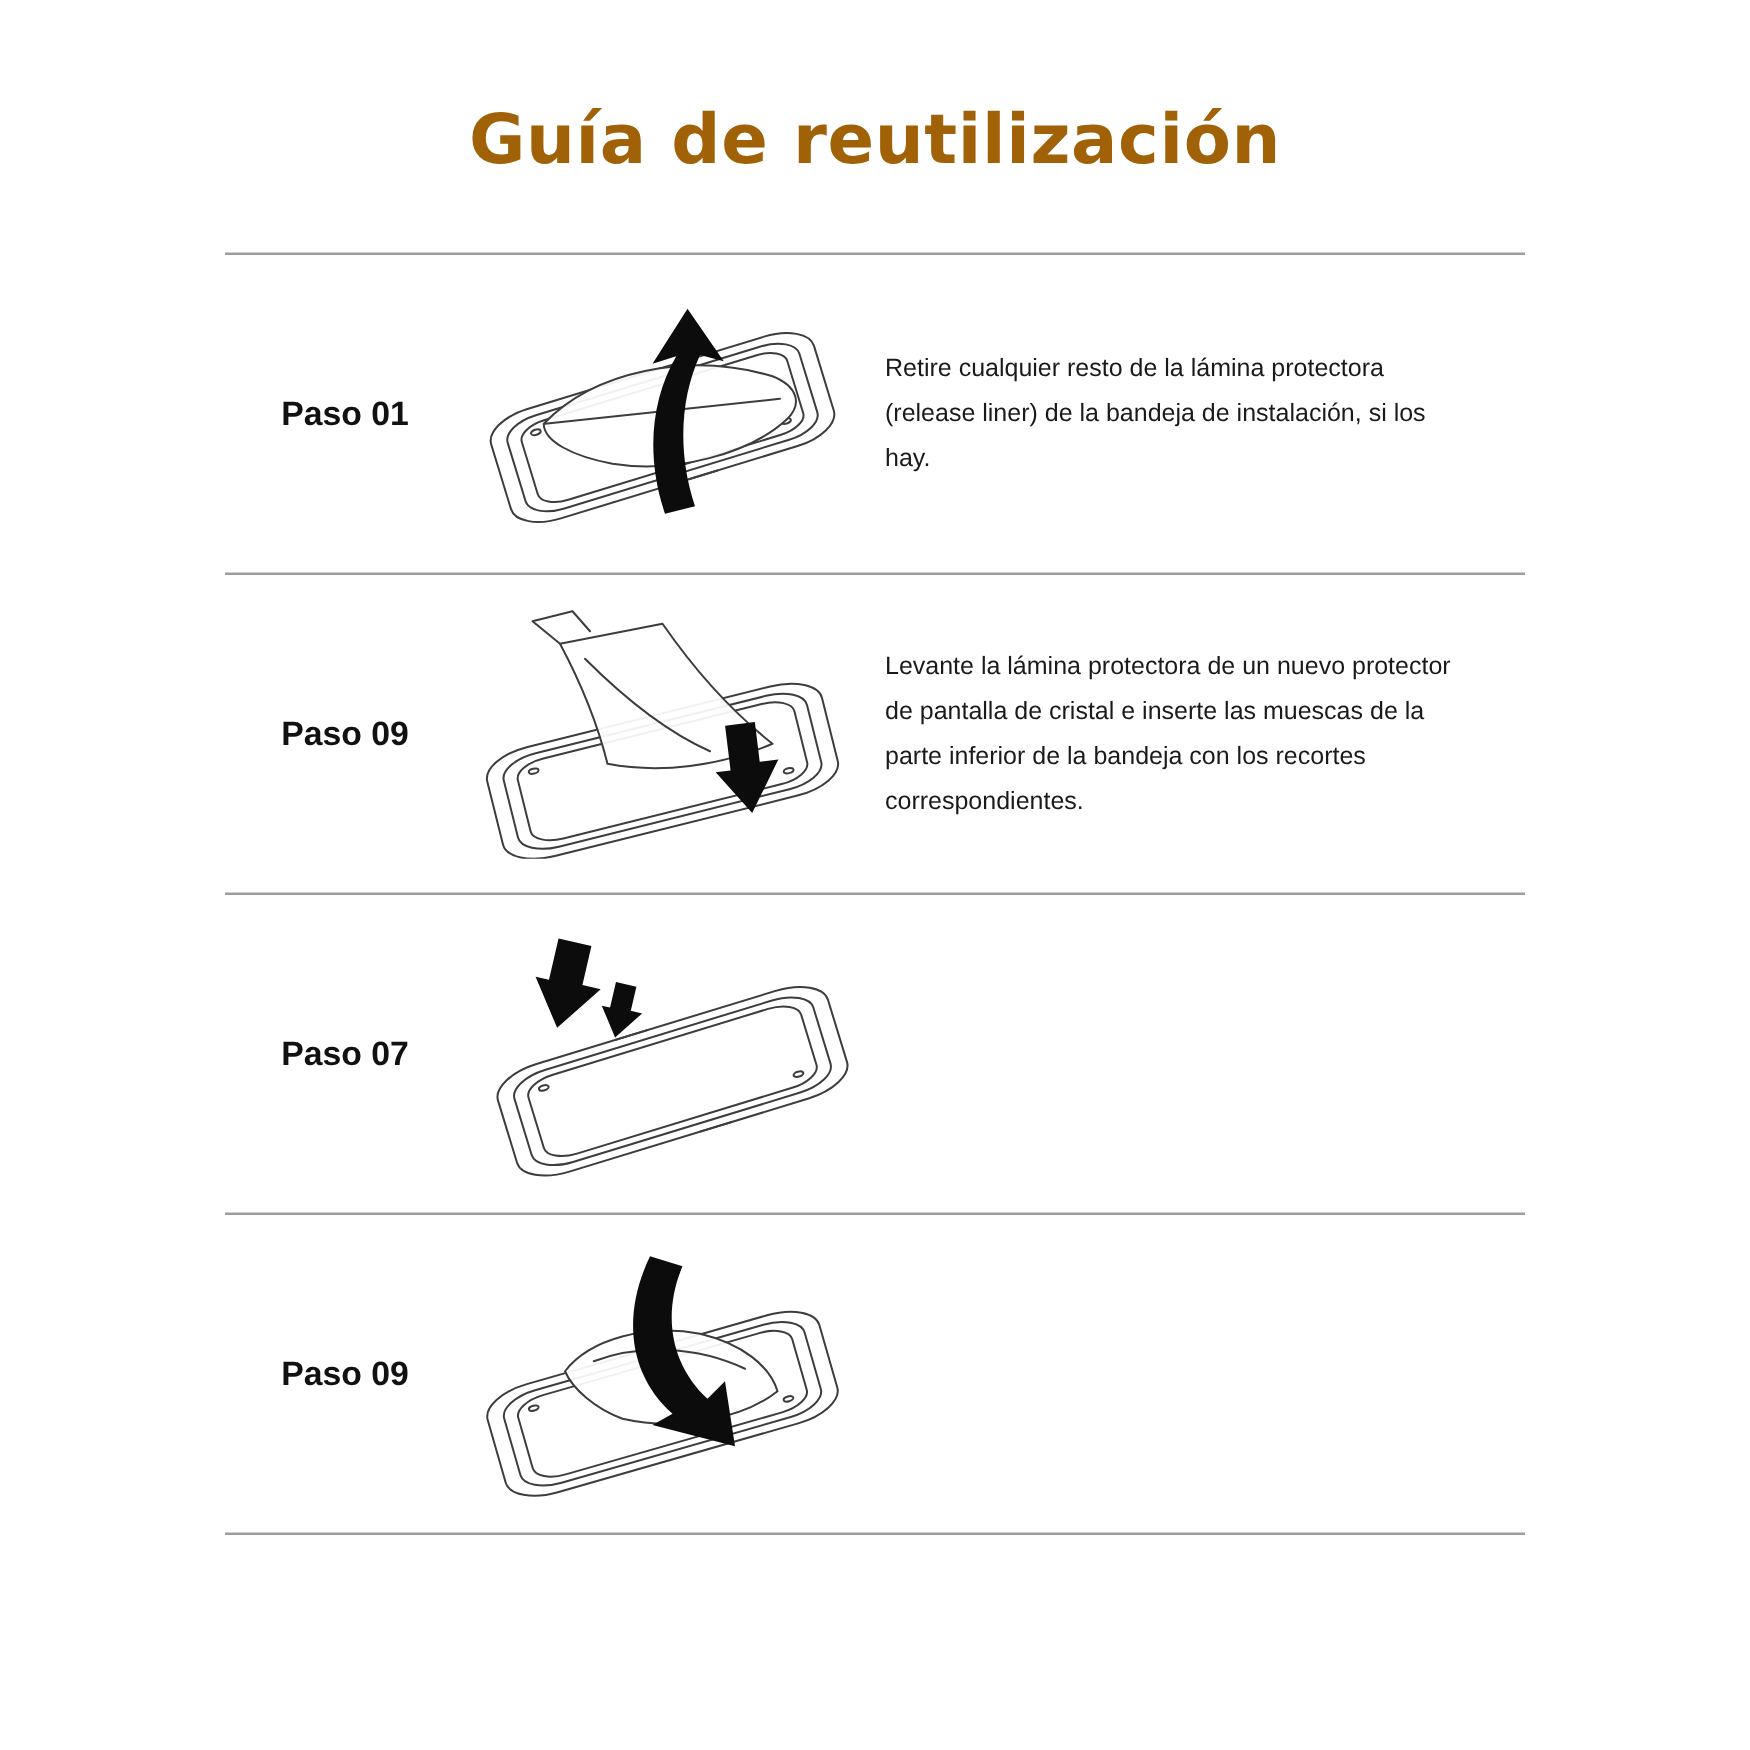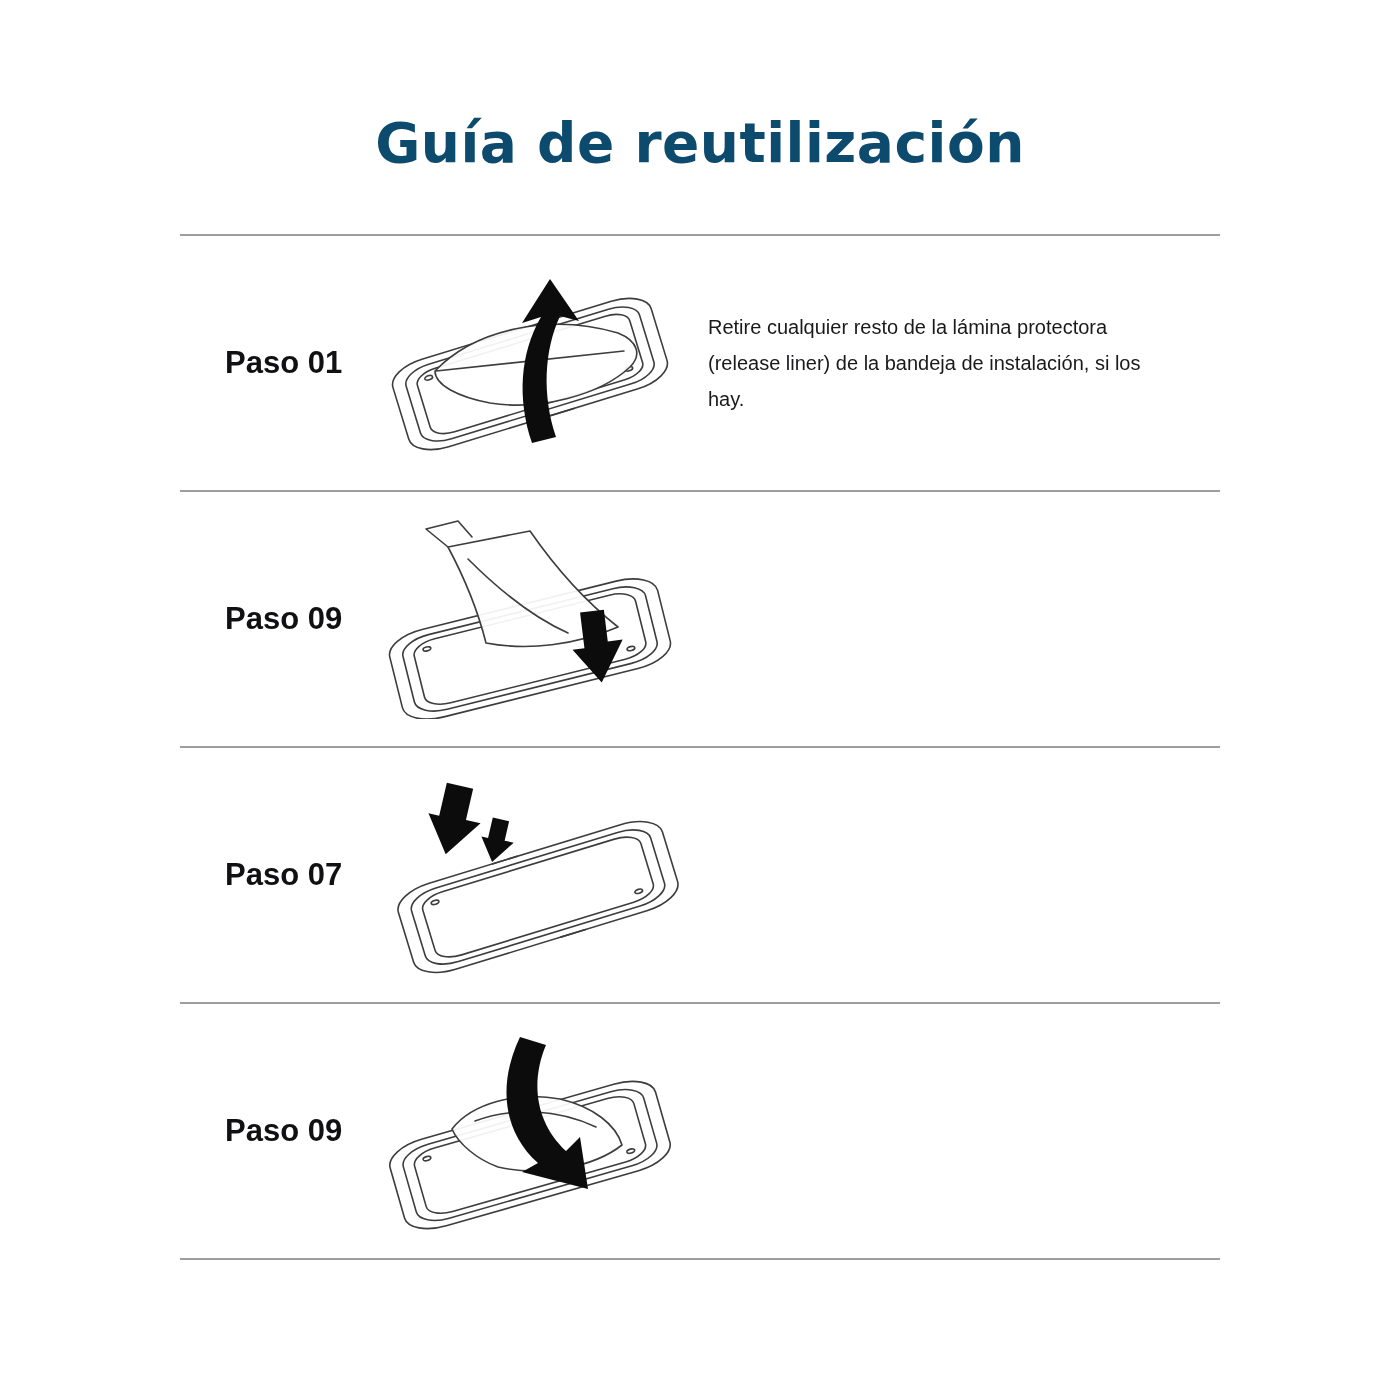--- a/index.html
+++ b/index.html
@@ -10,44 +10,44 @@
     background: #ffffff;
     color: #1a1a1c;
     font-family: "Liberation Sans", sans-serif;
     overflow: hidden;
   }
   .container {
     width: 1040px;
     margin: 0 auto;
   }
   .title {
-    padding-top: 112px;
+    padding-top: 80px;
     text-align: center;
     font-family: "DejaVu Sans", sans-serif;
     font-weight: 800;
     font-size: 55px;
     line-height: 62px;
     letter-spacing: 0.5px;
-    color: #0c4a6e;
+    color: #a16207;
   }
   .divider {
     height: 2px;
     background: #9e9e9e;
     width: 100%;
   }
   .divider.first { margin-top: 60px; }
   .step-row {
     height: 254px;
     display: grid;
     grid-template-columns: 180px 340px 1fr;
     align-items: center;
   }
   .step-label {
     font-weight: bold;
-    font-size: 31px;
+    font-size: 27px;
     padding-left: 45px;
     color: #111113;
     white-space: nowrap;
   }
   .step-illustration {
     display: flex;
     justify-content: center;
     align-items: center;
   }
   .step-description {
@@ -120,20 +120,21 @@
             <circle class="lineart" cx="98" cy="48" r="4" vector-effect="non-scaling-stroke"></circle>
           </g>
           <path class="lineart" d="M 68,28 L 46,10 L 78,2 L 92,18"></path>
           <path class="film" d="M 68,28 L 150,12 C 175,48 205,82 238,108 C 196,126 148,132 106,124 C 98,92 84,58 68,28 Z"></path>
           <path class="lineart" d="M 88,40 C 120,72 152,98 188,114"></path>
           <g transform="rotate(-7 215 125)">
             <path class="arrow" d="M 204,92 h 24 v 32 h 15 l -26,40 -25,-36 h 12 z"></path>
           </g>
         </svg>
       </div>
+      <p class="step-description">Levante la lámina protectora de un nuevo protector de pantalla de cristal e inserte las muescas de la parte inferior de la bandeja con los recortes correspondientes.</p>
     </div>
 
     <div class="divider"></div>
 
     <div class="step-row">
       <div class="step-label">Paso 07</div>
       <div class="step-illustration">
         <svg width="300" height="200" viewBox="0 0 300 200">
           <g transform="translate(158,122) rotate(-17) scale(1,0.5)">
             <rect class="lineart" x="-138" y="-90" width="276" height="180" rx="38" vector-effect="non-scaling-stroke"></rect>

